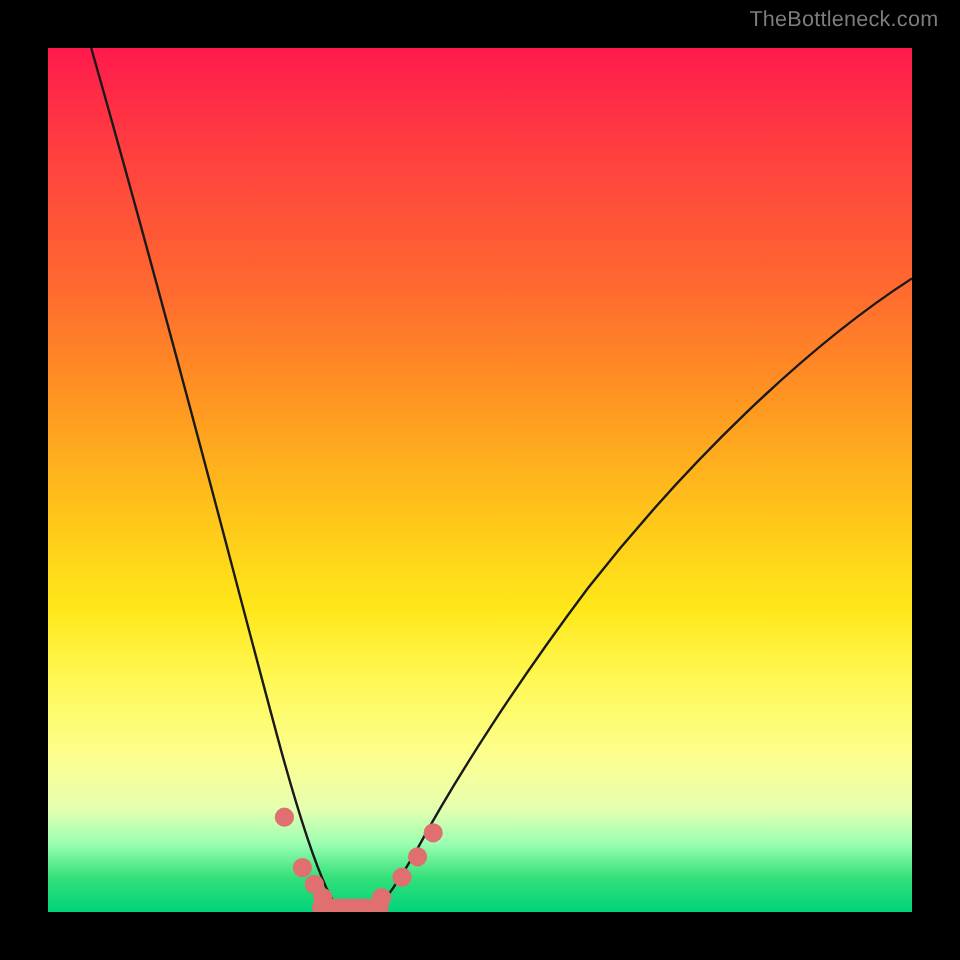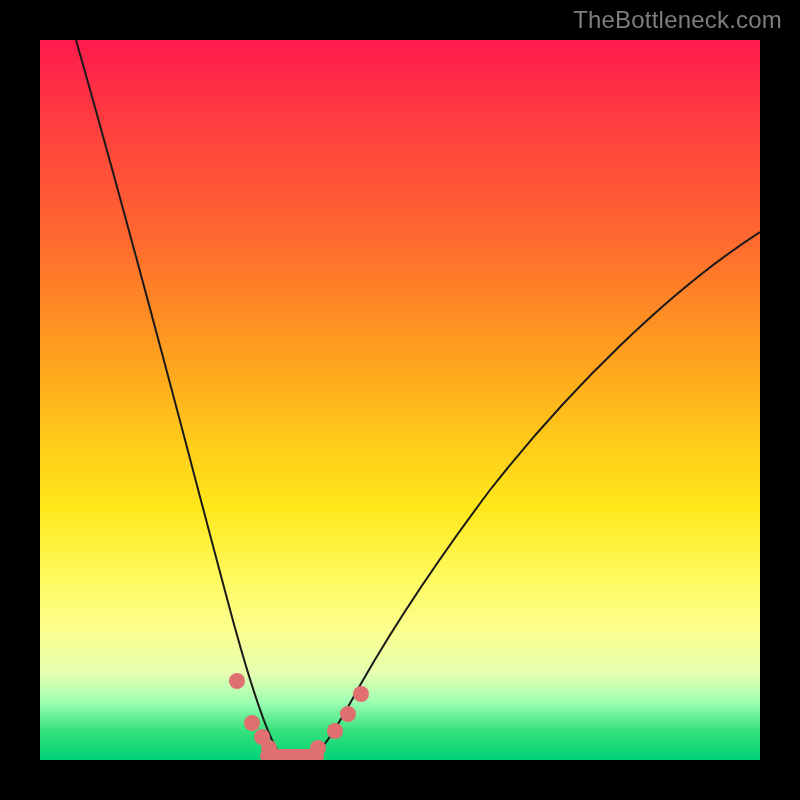--- a/index.html
+++ b/index.html
@@ -46,21 +46,21 @@
     left: 0;
     width: 720px;
     height: 720px;
     pointer-events: none;
   }
   .watermark {
     position: absolute;
     top: 6px;
     right: 18px;
     color: #7d7d7d;
-    font-size: 24px;
+    font-size: 18px;
     letter-spacing: 0.2px;
   }
 </style>
 </head>
 <body>
 
 <div class="frame">
   <div class="plot-area">
     <svg class="curves" viewBox="0 0 720 720" preserveAspectRatio="none">
 

